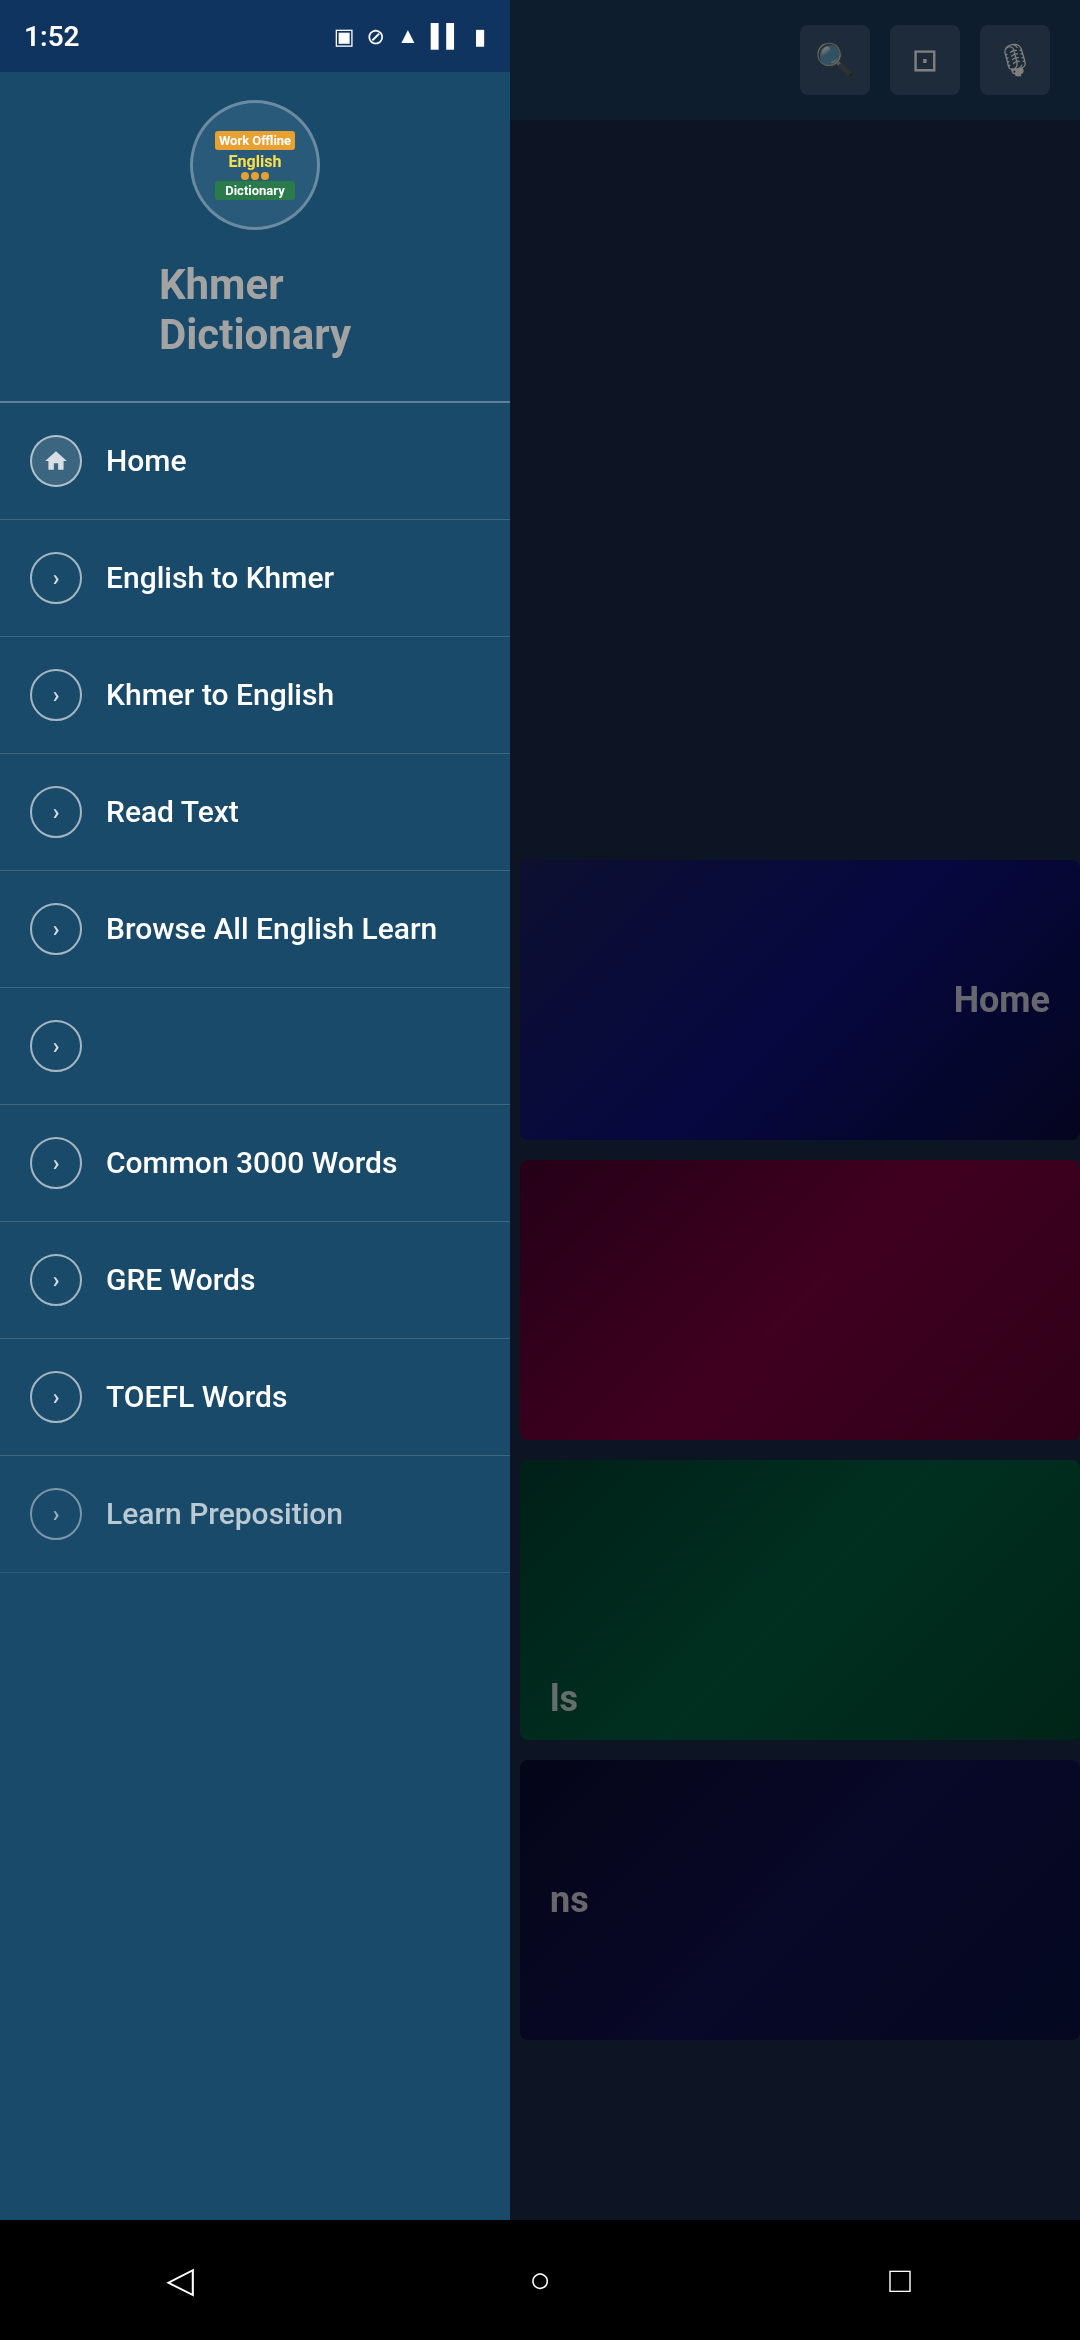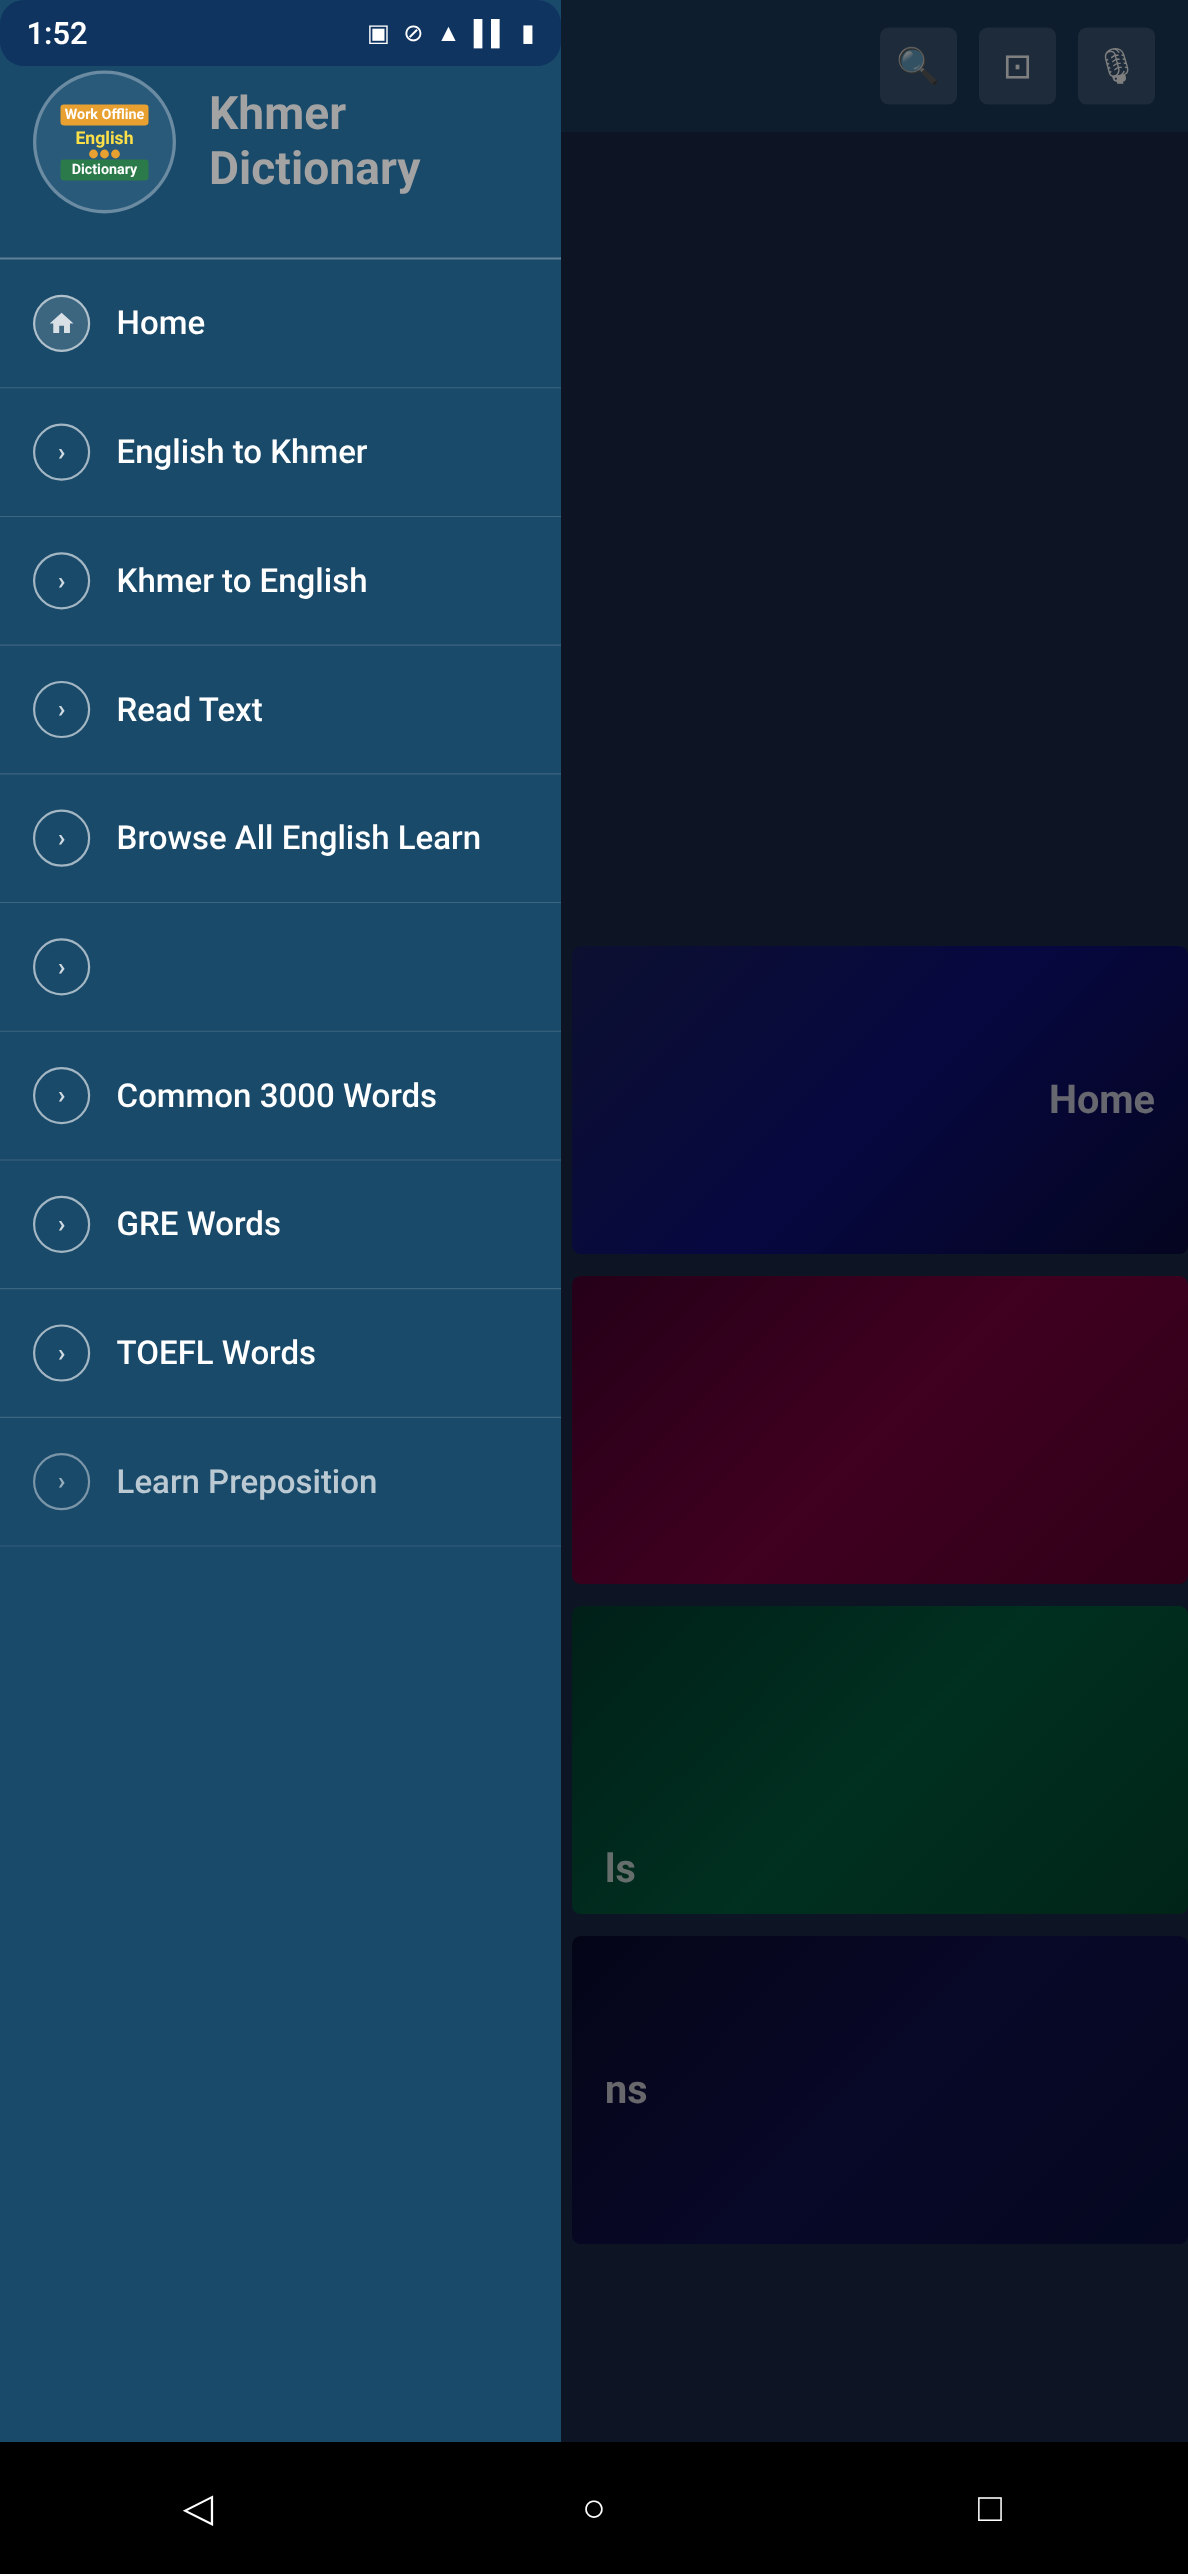--- a/index.html
+++ b/index.html
@@ -13,28 +13,27 @@
       overflow: hidden;
       position: relative;
     }
 
     
     .status-bar {
       position: absolute;
       top: 0;
       left: 0;
       width: 510px;
-      height: 60px;
+      height: 72px;
       background: #0f3460;
       display: flex;
       align-items: center;
       justify-content: space-between;
       padding: 0 24px;
       z-index: 20;
-      border-radius: 22px;
     }
 
     .status-time {
       color: #fff;
       font-size: 28px;
       font-weight: 600;
     }
 
     .status-icons {
       display: flex;
@@ -355,21 +354,21 @@
     <span class="status-time">1:52</span>
     <div class="status-icons">
       <span class="status-icon">▣</span>
       <span class="status-icon">⊘</span>
       <span class="status-icon">▲</span>
       <span class="status-icon">▌▌</span>
       <span class="status-icon">▮</span>
     </div>
   </div>
 
-  <div class="drawer-header" style="margin-top: 24px;">
+  <div class="drawer-header" style="margin-top: 60px; flex-direction: column;">
     <div class="app-logo">
       <div class="logo-inner">
         <span class="logo-work-offline">Work Offline</span>
         <span class="logo-english">English</span>
         <div class="logo-for">
           <div class="logo-for-dot"></div>
           <div class="logo-for-dot"></div>
           <div class="logo-for-dot"></div>
         </div>
         <span class="logo-dictionary">Dictionary</span>

